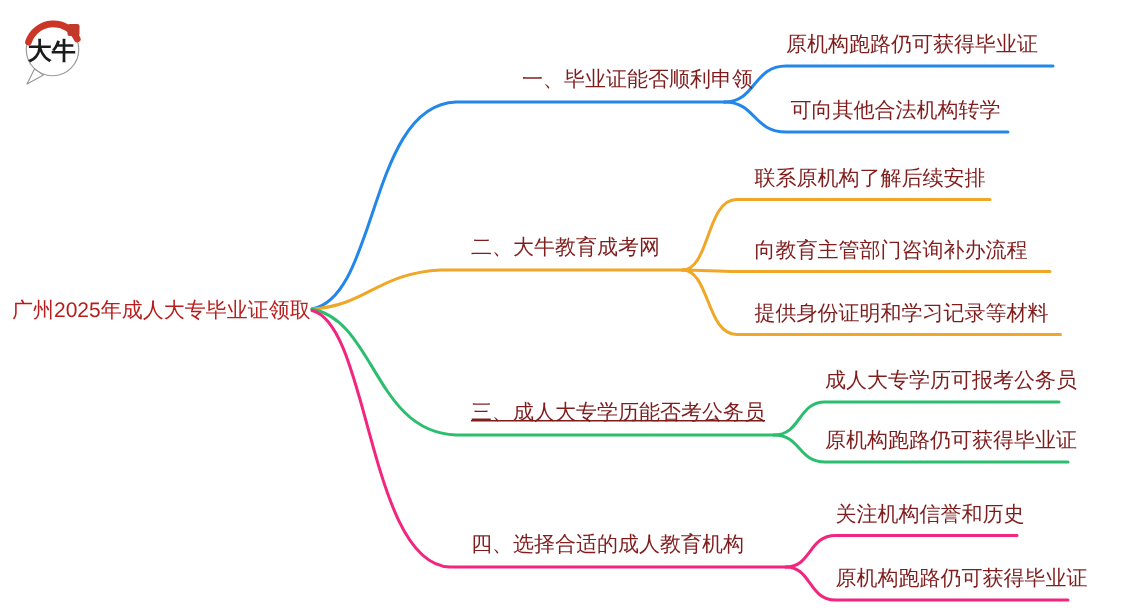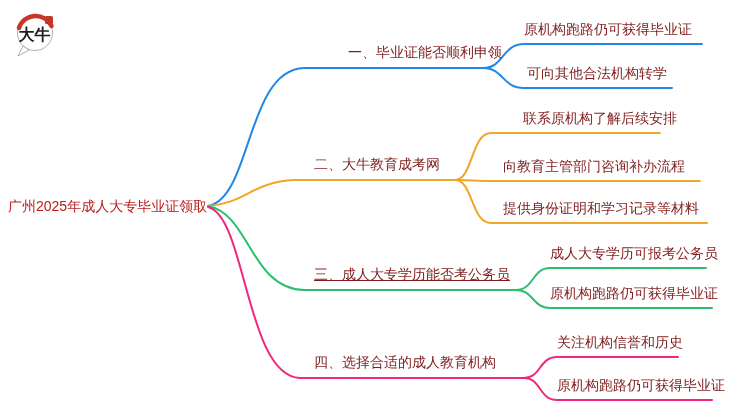--- a/index.html
+++ b/index.html
@@ -68,21 +68,21 @@
   </svg>
 </div>
 
 <div class="node central" style="left:8px; top:197px;">广州2025年成人大专毕业证领取</div>
 
 <div class="node" style="left:312px; top:43px;margin-left:36px;">一、毕业证能否顺利申领</div>
 <div class="node" style="left:524px; top:20px;">原机构跑路仍可获得毕业证</div>
 <div class="node" style="left:527px; top:64px;">可向其他合法机构转学</div>
 
 <div class="node" style="left:314px; top:155px;">二、大牛教育成考网</div>
-<div class="node" style="left:503px; top:109px;margin-left:20px;">联系原机构了解后续安排</div>
+<div class="node" style="left:503px; top:109px;">联系原机构了解后续安排</div>
 <div class="node" style="left:503px; top:157px;">向教育主管部门咨询补办流程</div>
 <div class="node" style="left:503px; top:199px;">提供身份证明和学习记录等材料</div>
 
 <div class="node" style="left:314px; top:265px;text-decoration:underline;">三、成人大专学历能否考公务员</div>
 <div class="node" style="left:550px; top:244px;">成人大专学历可报考公务员</div>
 <div class="node" style="left:550px; top:284px;">原机构跑路仍可获得毕业证</div>
 
 <div class="node" style="left:314px; top:353px;">四、选择合适的成人教育机构</div>
 <div class="node" style="left:557px; top:333px;">关注机构信誉和历史</div>
 <div class="node" style="left:557px; top:376px;">原机构跑路仍可获得毕业证</div>

